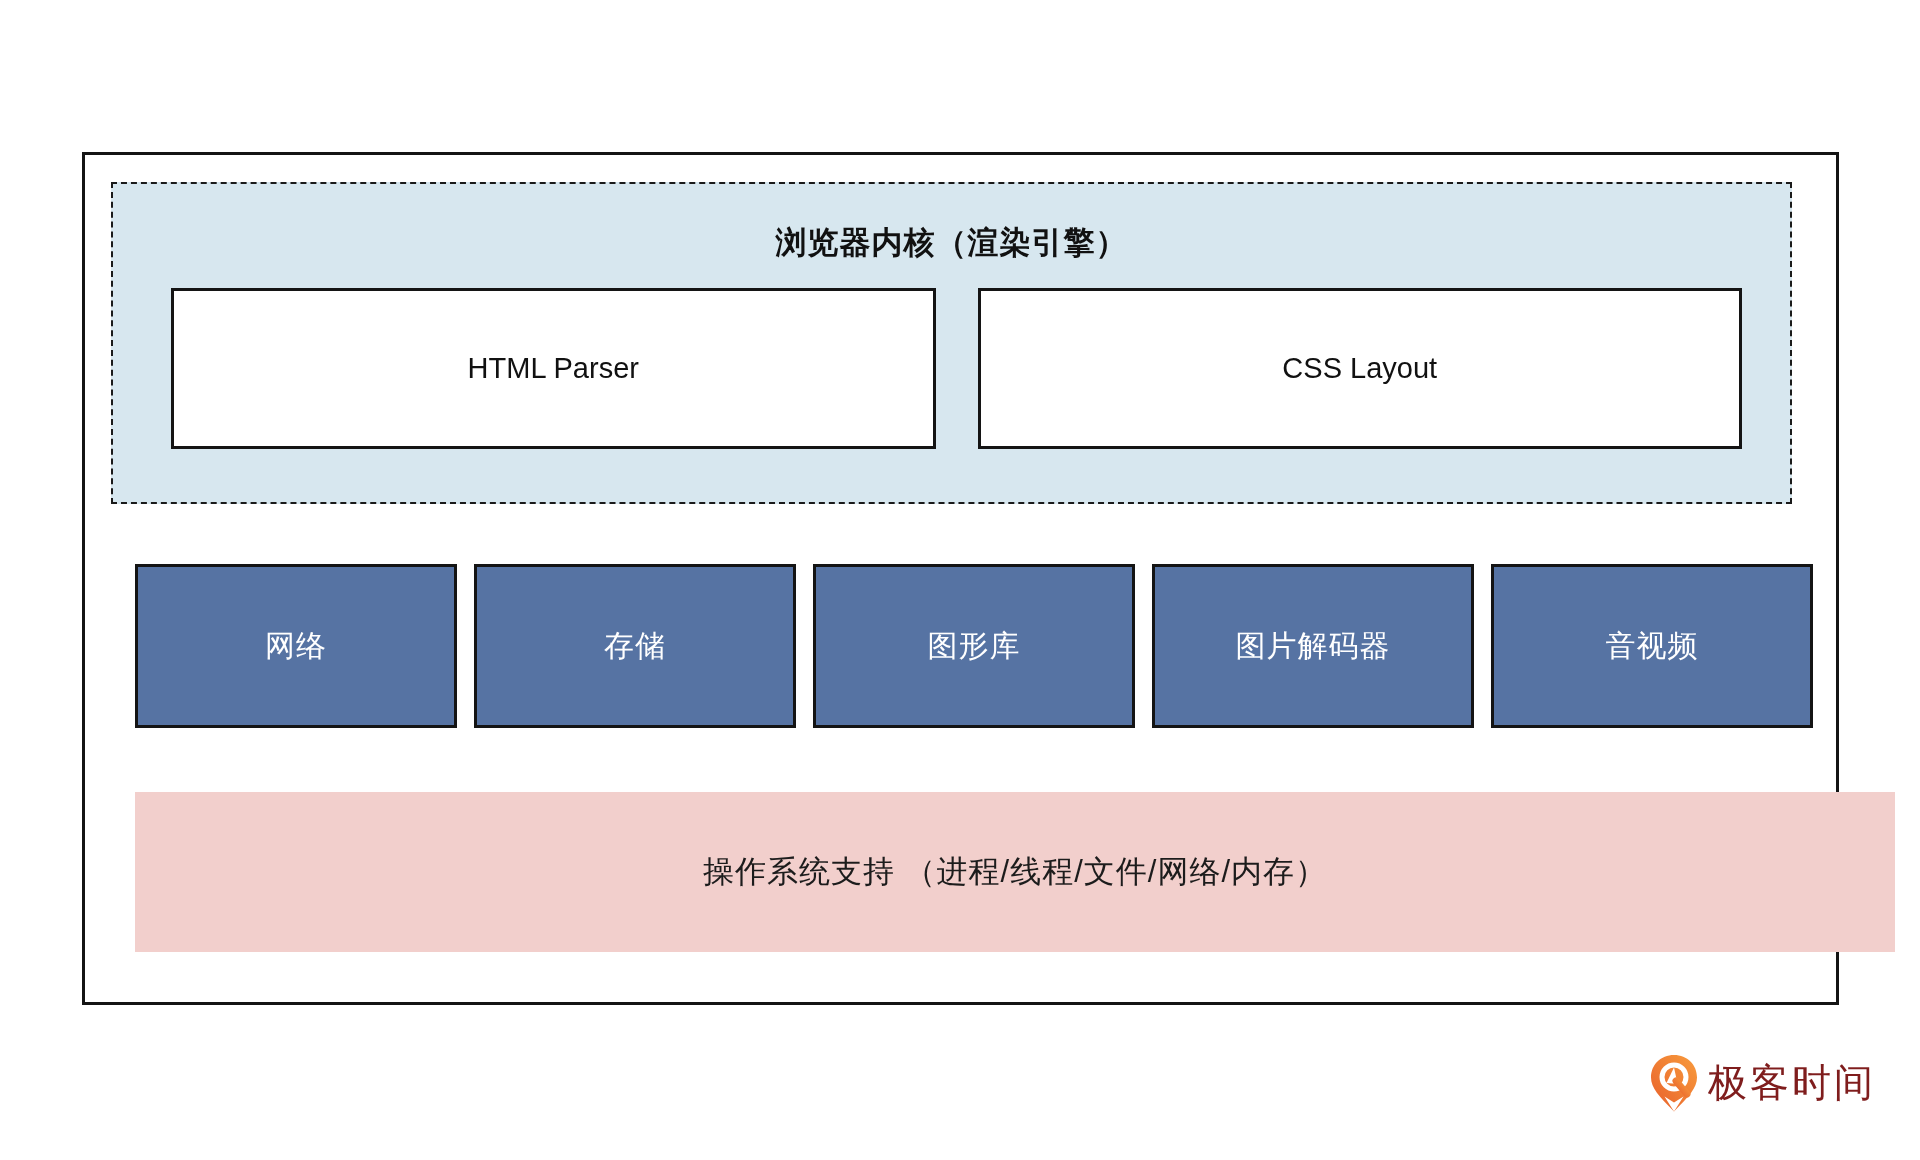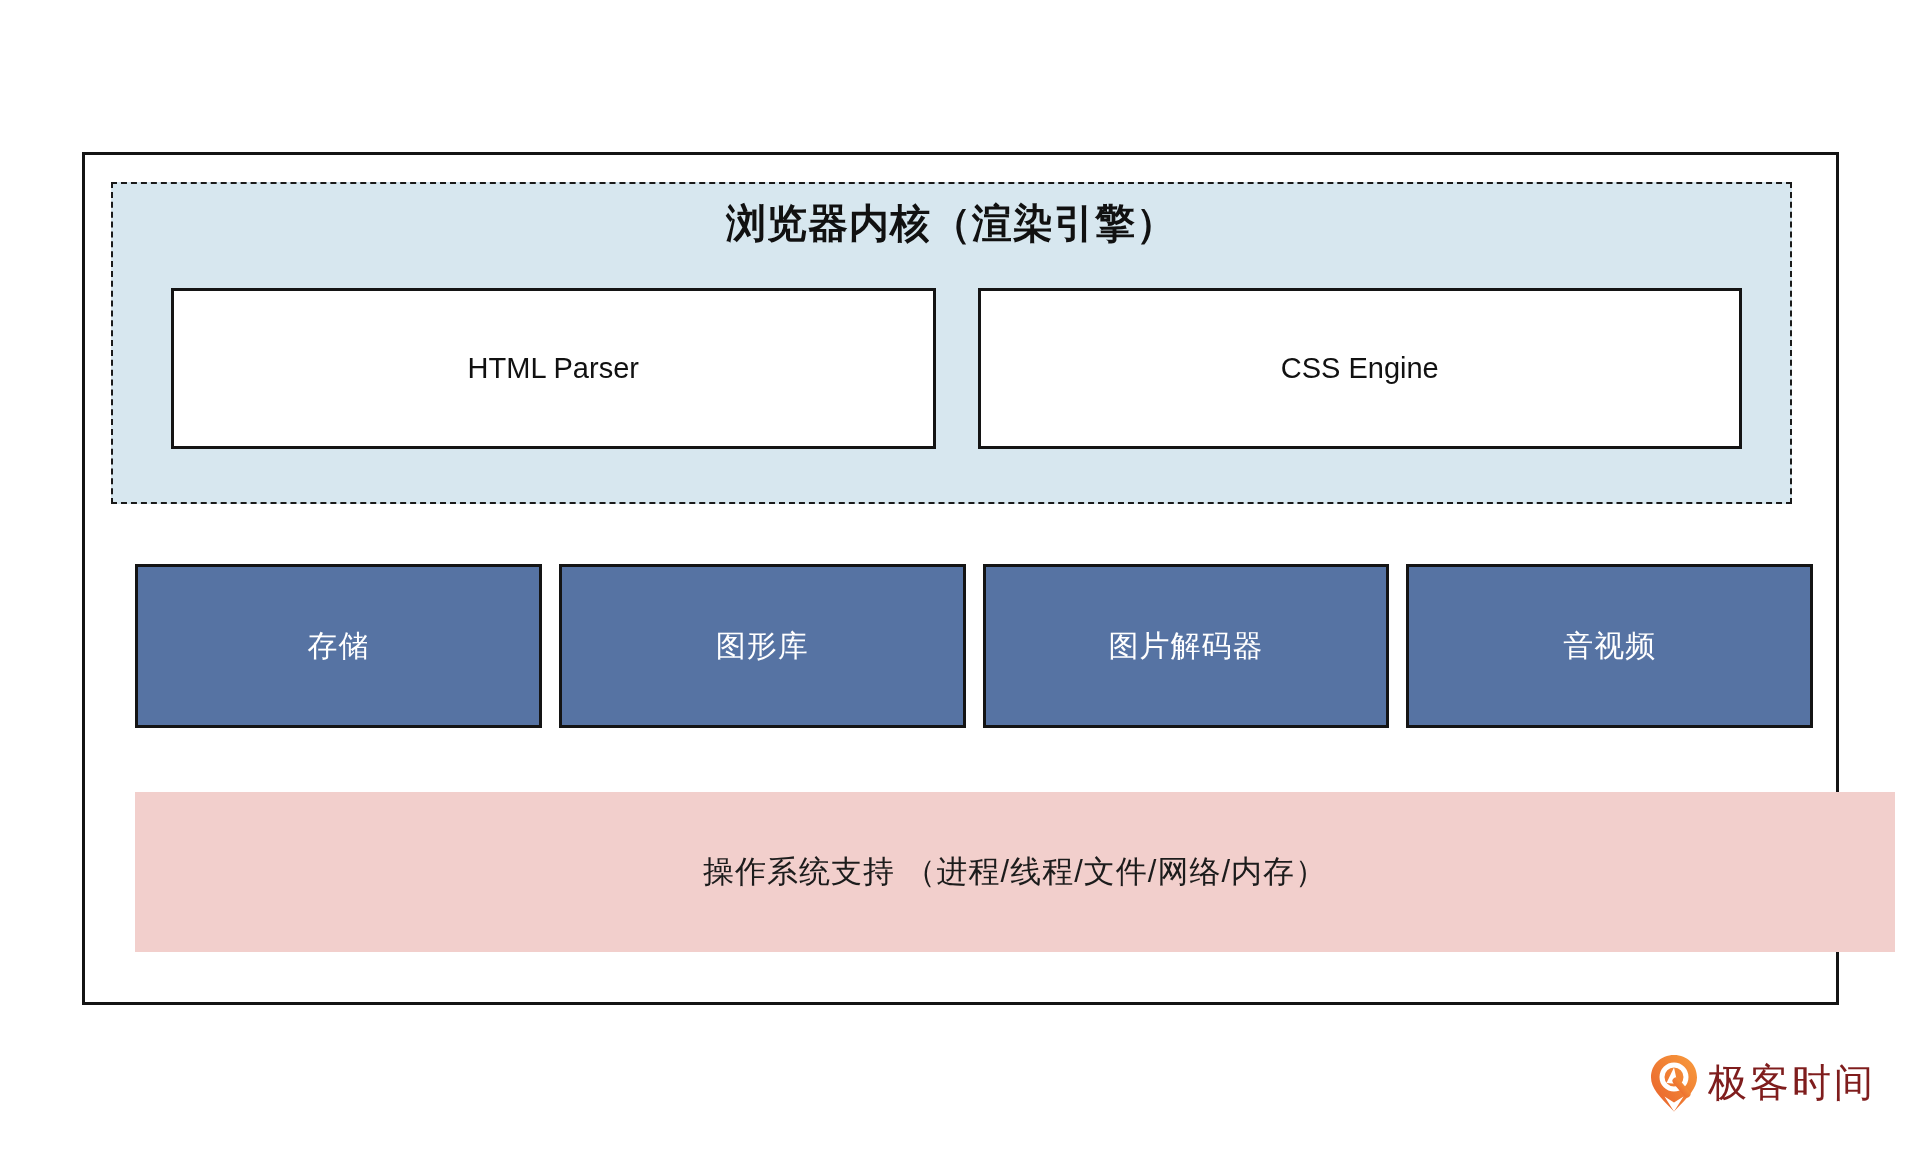--- a/index.html
+++ b/index.html
@@ -22,23 +22,23 @@
 
   .kernel-box {
     position: absolute;
     left: 108px; top: 179px;
     width: 1681px; height: 322px;
     background: #d7e7ef;
     border: 2px dashed #1a1a1a;
   }
   .kernel-title {
     position: absolute;
-    left: 0; right: 0; top: 12px;
+    left: 0; right: 0; top: 38px;
     text-align: center;
-    font-size: 40px;
+    font-size: 31px;
     font-weight: bold;
     color: #111111;
     letter-spacing: 1px;
   }
   .kernel-modules {
     position: absolute;
     left: 47px; right: 48px; top: 104px;
     height: 161px;
     display: flex;
     gap: 42px;
@@ -110,27 +110,30 @@
 
   <div class="outer-box">
 
     <div class="kernel-box" style="left:26px; top:27px;">
       <div class="kernel-title">浏览器内核（渲染引擎）</div>
       <div class="kernel-modules">
         <div class="module-box">
           <span>HTML Parser</span>
         </div>
         <div class="module-box">
-          <span>CSS Engine</span>
+          <span>CSS Layout</span>
         </div>
       </div>
     </div>
   </div>
 
   <div class="middleware-row">
+    <div class="middleware-box">
+      <span>网络</span>
+    </div>
     <div class="middleware-box">
       <span>存储</span>
     </div>
     <div class="middleware-box">
       <span>图形库</span>
     </div>
     <div class="middleware-box">
       <span>图片解码器</span>
     </div>
     <div class="middleware-box">

